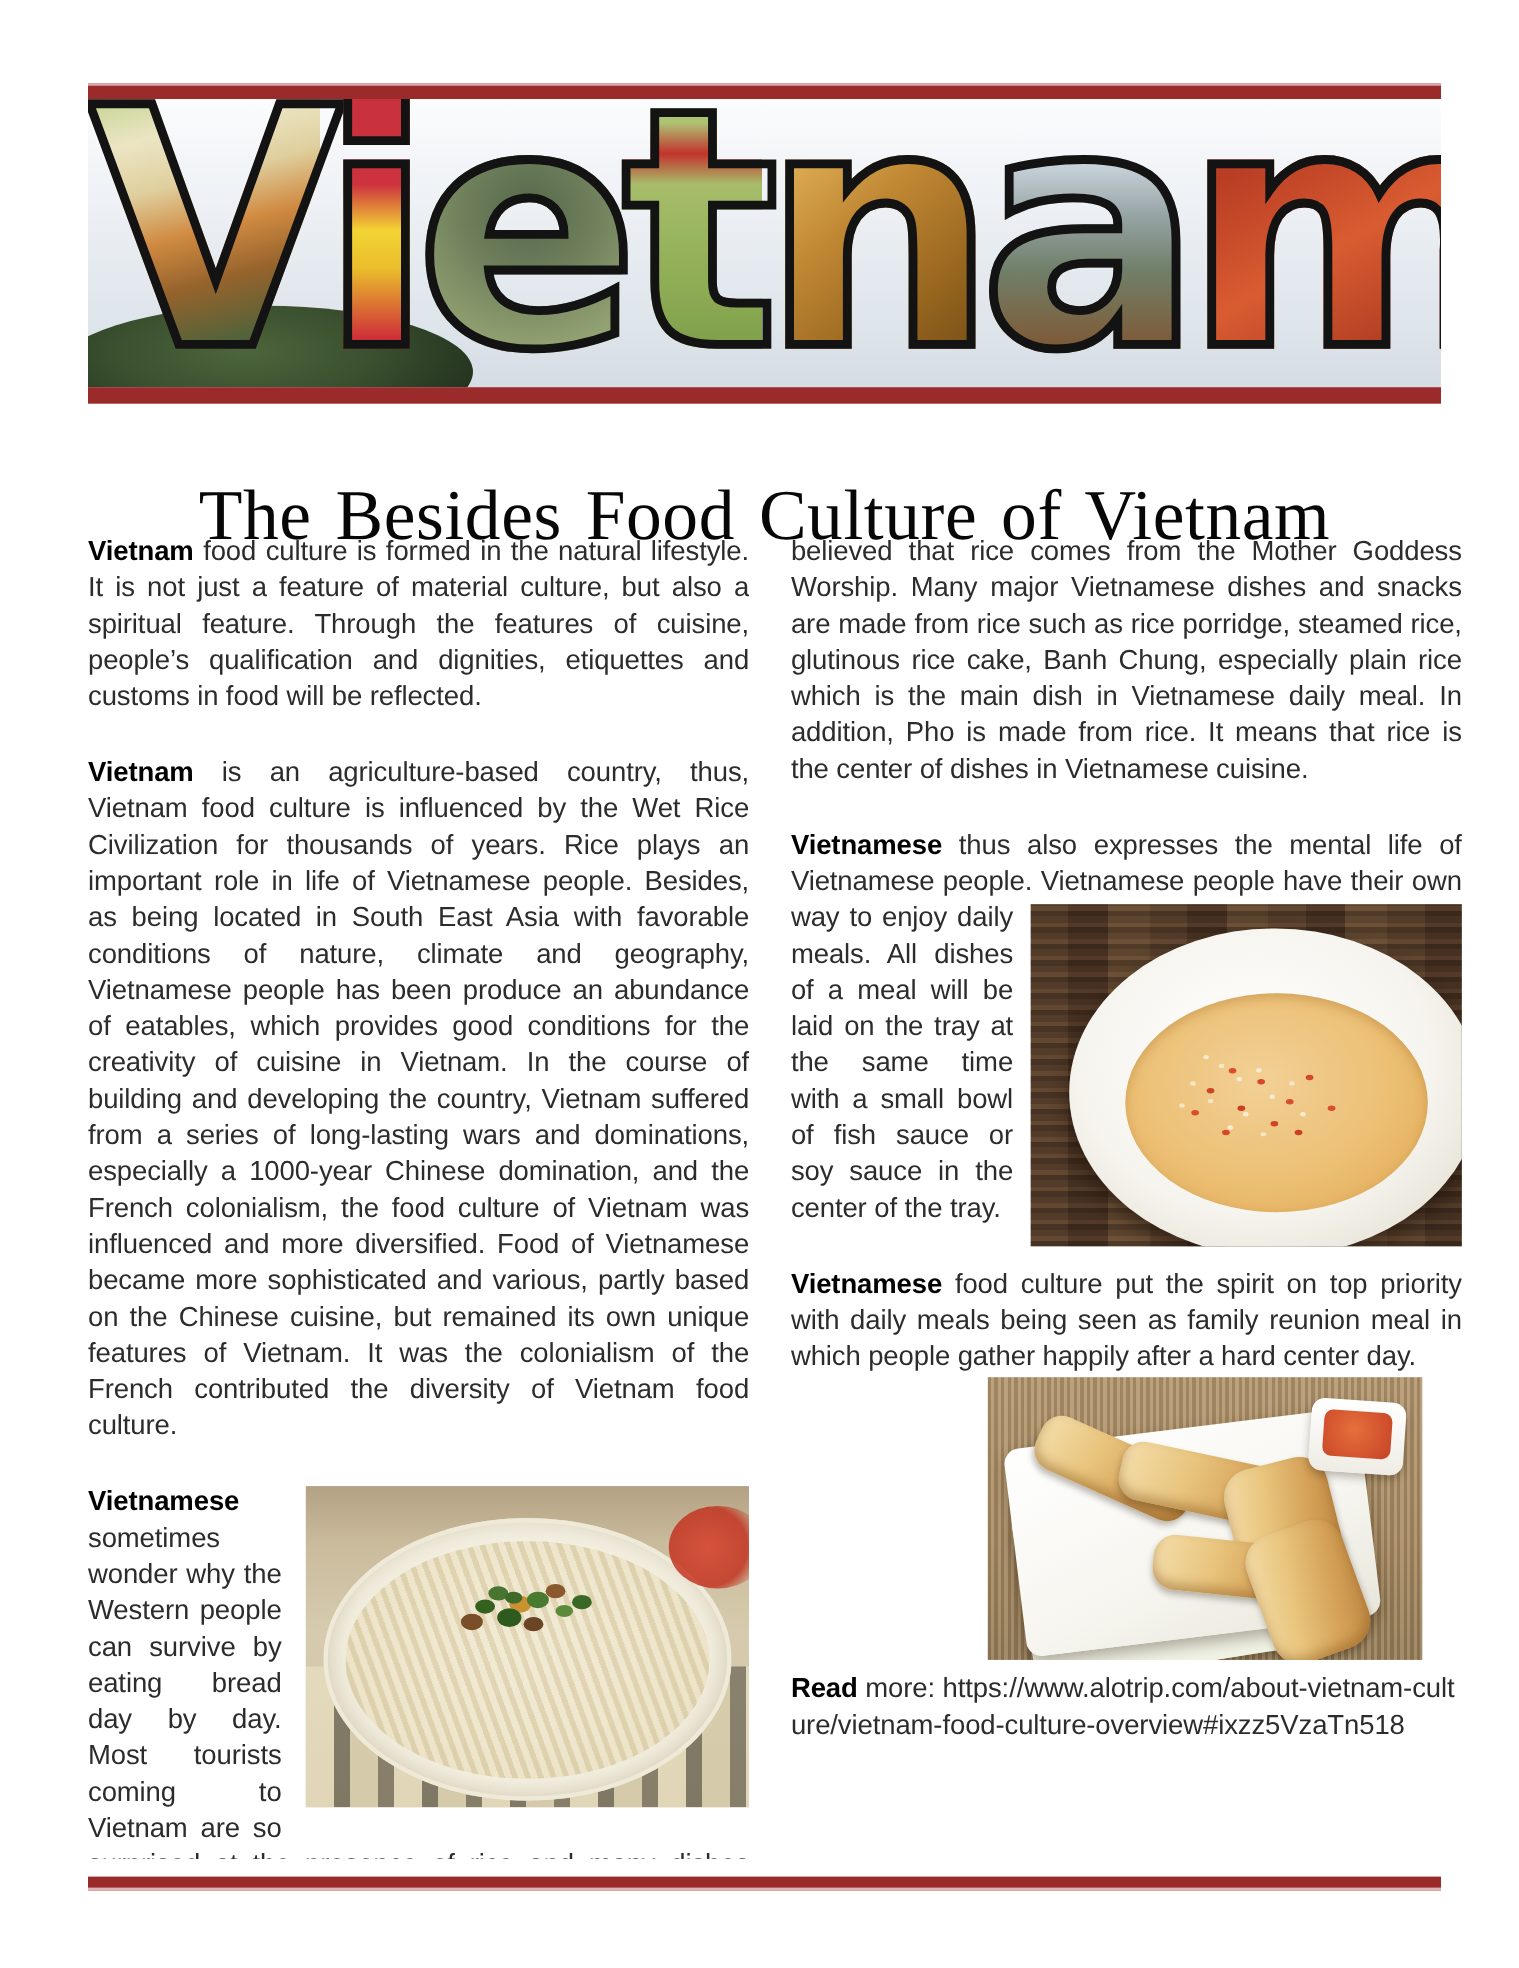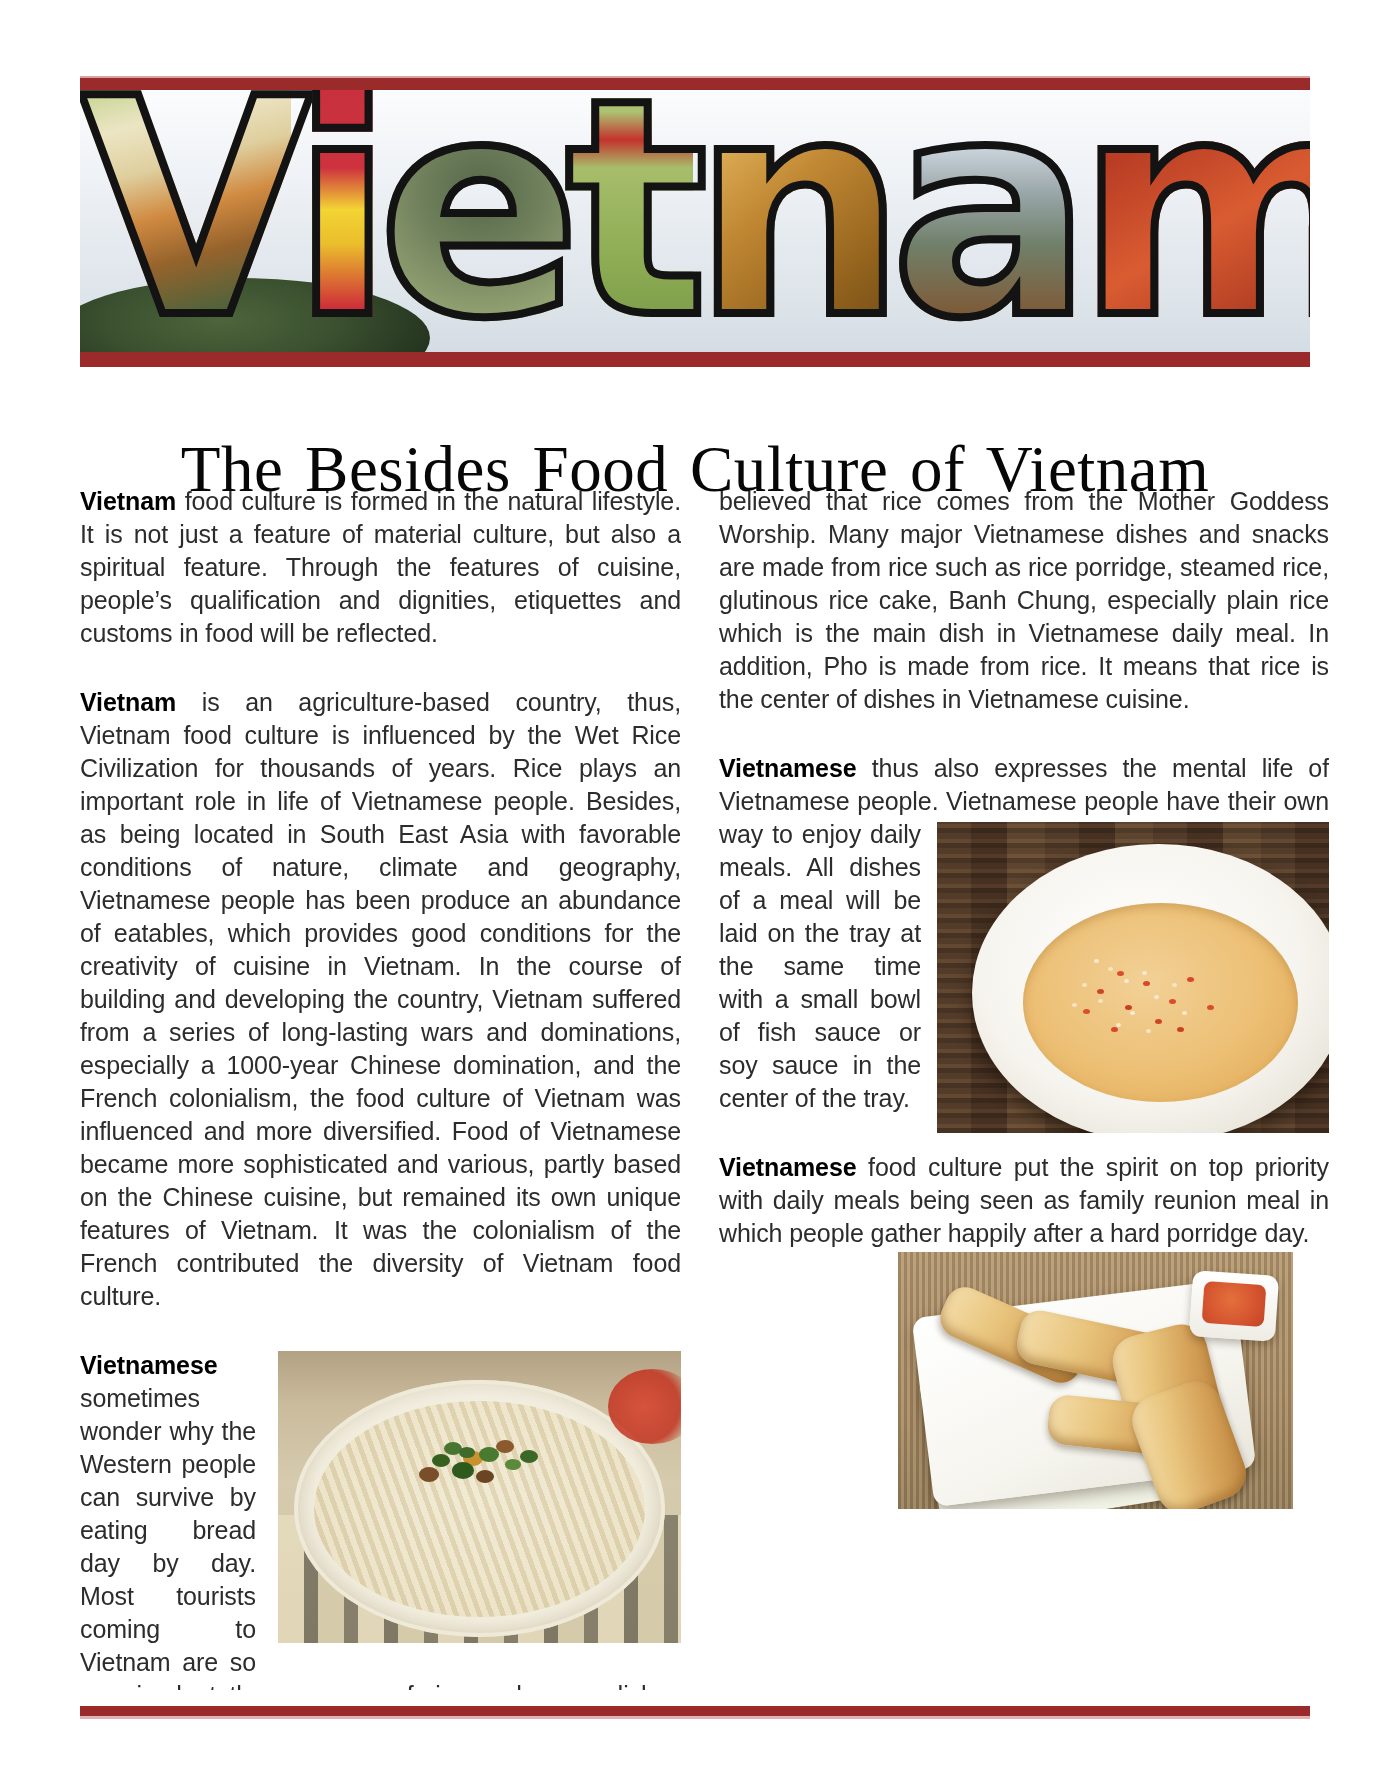--- a/index.html
+++ b/index.html
@@ -163,17 +163,22 @@
       <span class="napkin" style="display:block"></span>
       <span class="plate" style="display:block"></span>
       <span class="roll r1" style="display:block"></span>
       <span class="roll r2" style="display:block"></span>
       <span class="roll r3" style="display:block"></span>
       <span class="roll r4" style="display:block"></span>
       <span class="roll r5" style="display:block"></span>
       <span class="dish" style="display:block"></span>
       <span class="sauce-red" style="display:block"></span>
     </span>
-    <span>porridge day.</span>
+    <span>center day.</span>
+  </p>
+  <p class="clear read">
+    <span class="lead">Read</span>
+    <span>more:</span>
+    <span class="url">https://www.alotrip.com/about-vietnam-culture/vietnam-food-culture-overview#ixzz5VzaTn518</span>
   </p>
 </div>
 
 <div class="rule rule-bottom"></div>
 
 </body></html>

